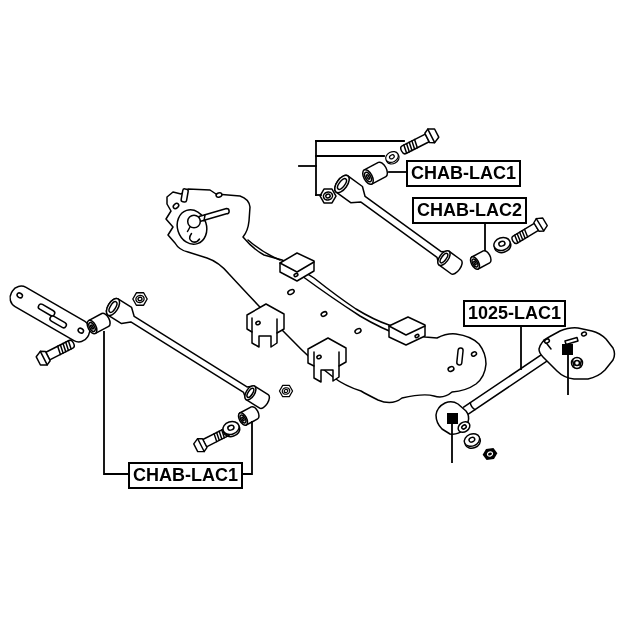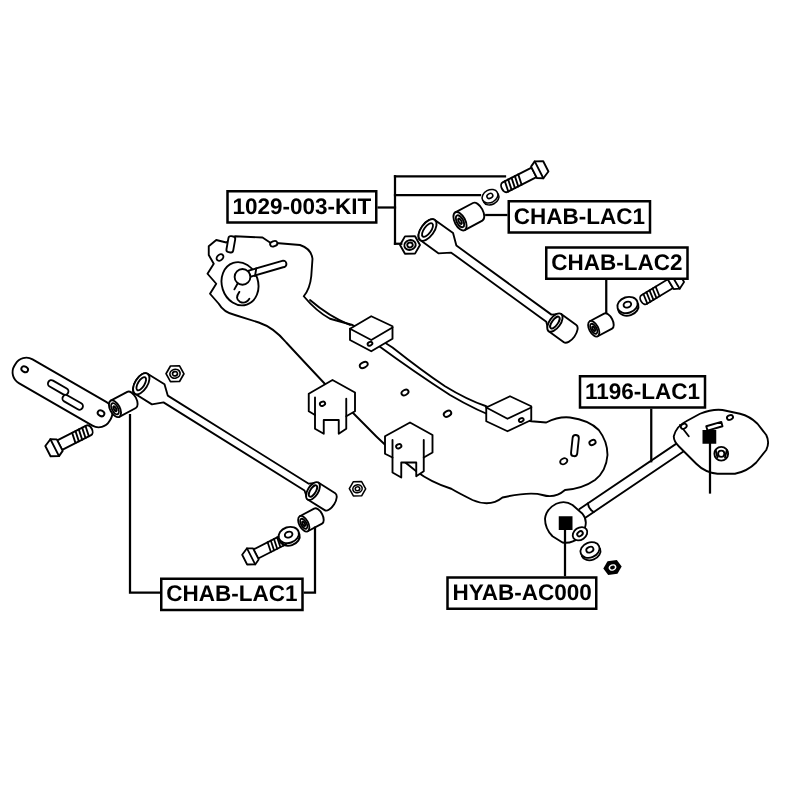--- a/index.html
+++ b/index.html
@@ -207,20 +207,18 @@
     <path class="ldr" d="M389,172 L407,172"></path>
     <path class="ldr" d="M485,221 L485,250"></path>
     <path class="ldr" d="M521,327 L521,369"></path>
     <path class="ldr" d="M568,355 L568,394"></path>
     <path class="ldr" d="M452,424 L452,462"></path>
     <path class="ldr" d="M104,332 L104,474 L129,474"></path>
     <path class="ldr" d="M252,422 L252,474 L239,474"></path>
   </g>
 </svg>
 
-<div class="part-label" style="left:181px; top:152px;">1029-003-KIT</div>
 <div class="part-label" style="left:406px; top:160px;">CHAB-LAC1</div>
-<div class="part-label" style="left:412px; top:197px;margin-left:24px;">CHAB-LAC2</div>
-<div class="part-label" style="left:463px; top:300px;">1196-LAC1</div>
-<div class="part-label" style="left:357px; top:461px;">HYAB-AC000</div>
+<div class="part-label" style="left:412px; top:197px;">CHAB-LAC2</div>
+<div class="part-label" style="left:463px; top:300px;">1025-LAC1</div>
 <div class="part-label" style="left:128px; top:462px;">CHAB-LAC1</div>
 
 </div>
 
 </body></html>

